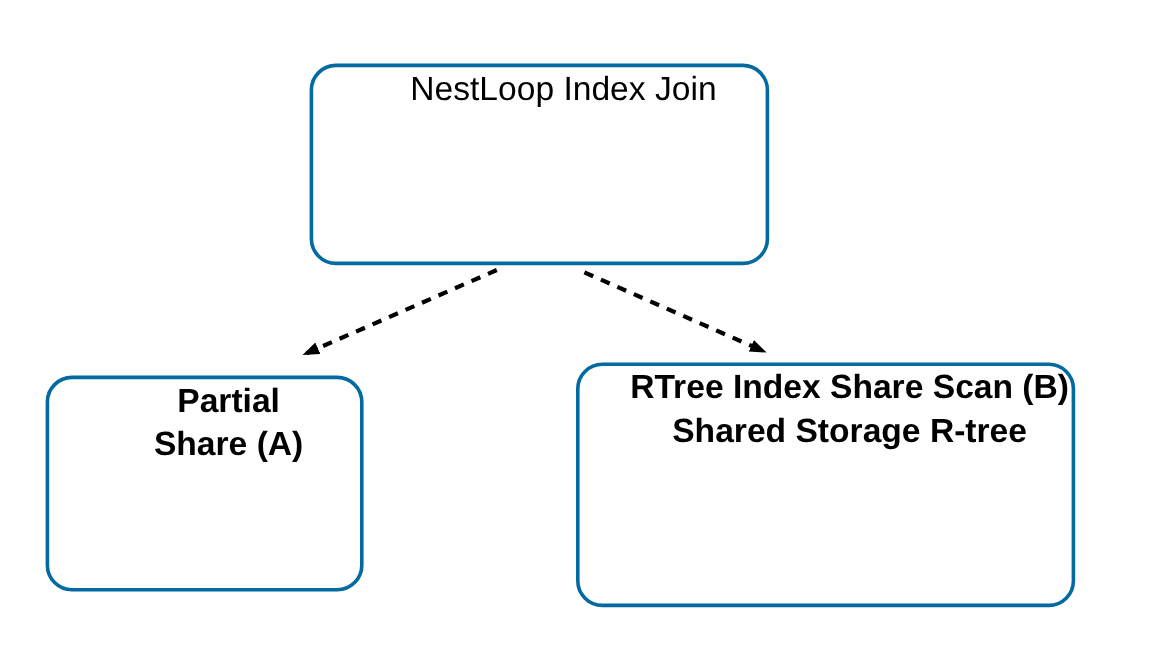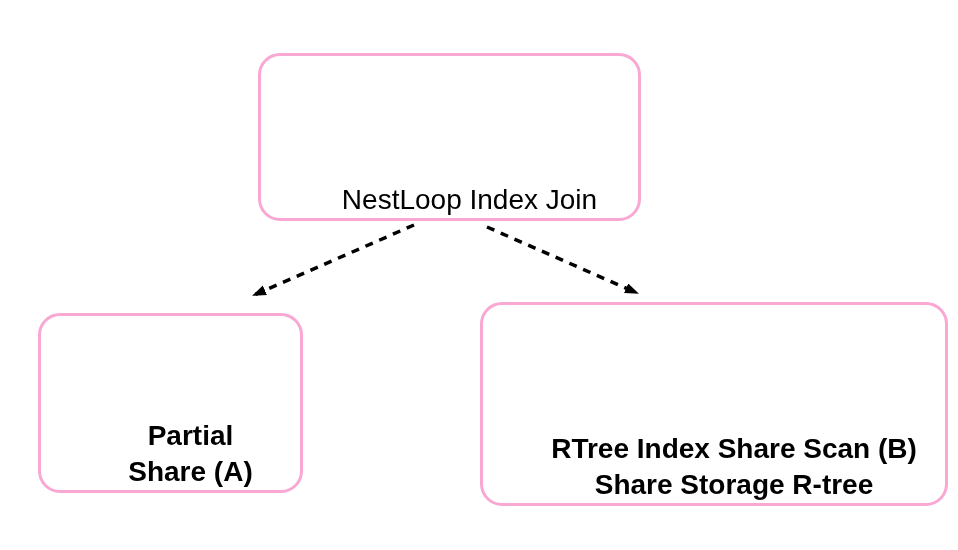--- a/index.html
+++ b/index.html
@@ -20,26 +20,26 @@
     position: absolute;
     left: 0;
     top: 0;
     width: 958px;
     height: 550px;
   }
   .node {
     position: absolute;
     box-sizing: border-box;
     background: #ffffff;
-    border: 3px solid #f9a8d4;
+    border: 3px solid #0369a1;
     border-radius: 22px;
     display: flex;
     flex-direction: column;
     align-items: center;
-    justify-content: flex-end;
+    justify-content: flex-start;
     text-align: center;
     padding-left: 40px;
   }
   .node-root {
     left: 258px;
     top: 53px;
     width: 383px;
     height: 168px;
   }
   .node-root .node-label {
@@ -49,21 +49,21 @@
   }
   .node-left {
     left: 38px;
     top: 313px;
     width: 265px;
     height: 180px;
   }
   .node-right {
     left: 480px;
     top: 302px;
-    width: 468px;
+    width: 416px;
     height: 204px;
   }
   .node-leaf .node-line {
     font-size: 28px;
     font-weight: 700;
     line-height: 36px;
   }
 </style>
 </head>
 <body>
@@ -84,16 +84,16 @@
     <div class="node-label">NestLoop Index Join</div>
   </div>
 
   <div class="node node-leaf node-left">
     <div class="node-line">Partial</div>
     <div class="node-line">Share (A)</div>
   </div>
 
   <div class="node node-leaf node-right">
     <div class="node-line">RTree Index Share Scan (B)</div>
-    <div class="node-line">Share Storage R-tree</div>
+    <div class="node-line">Shared Storage R-tree</div>
   </div>
 
 </div>
 
 </body></html>

